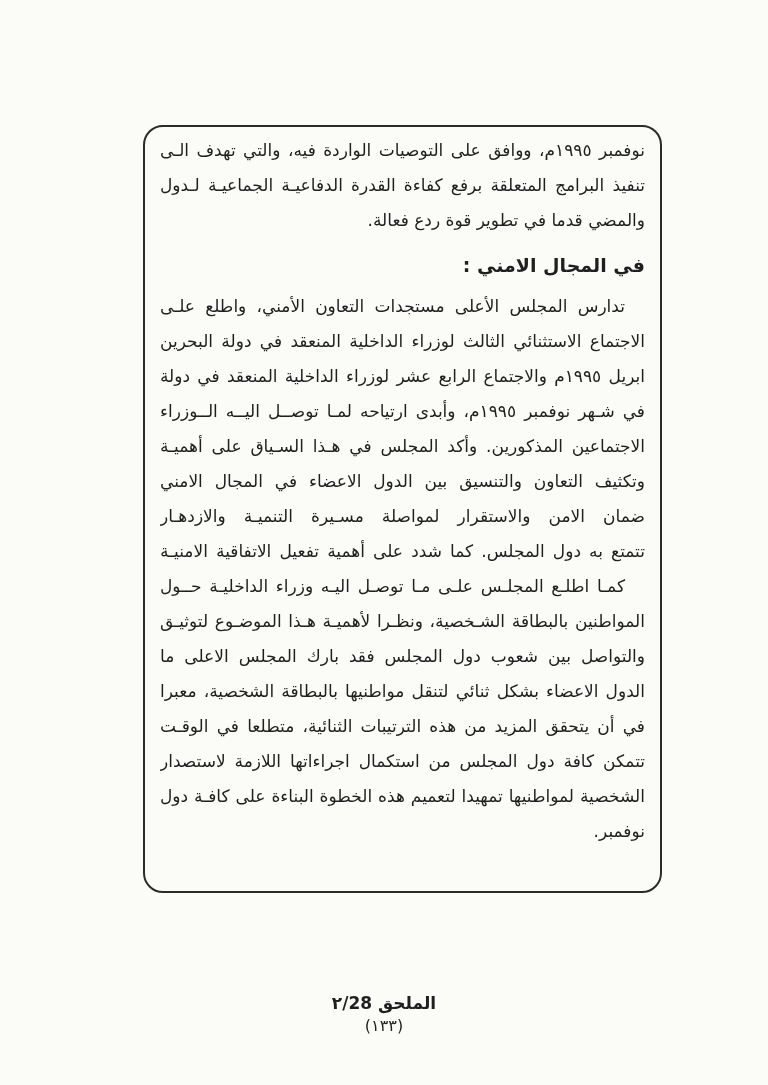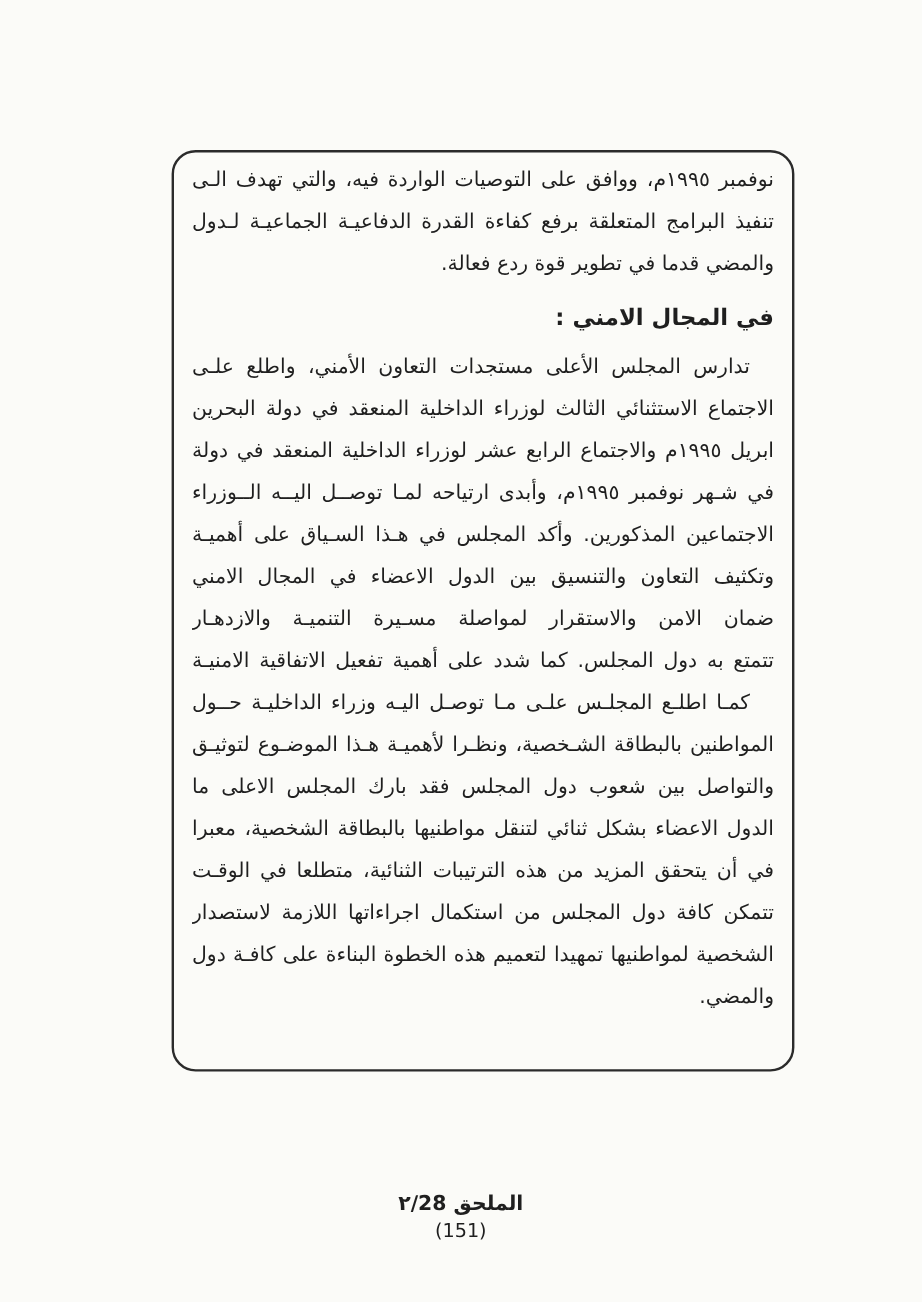--- a/index.html
+++ b/index.html
@@ -104,22 +104,22 @@
         <div class="line">تتمتع به دول المجلس. كما شدد على أهمية تفعيل الاتفاقية الامنيـة بيـن دول</div>
       </div>
       <div class="para indented">
         <div class="line">كمـا اطلـع المجلـس علـى مـا توصـل اليـه وزراء الداخليـة حــول تنقـل</div>
         <div class="line">المواطنين بالبطاقة الشـخصية، ونظـرا لأهميـة هـذا الموضـوع لتوثيـق الترابط</div>
         <div class="line">والتواصل بين شعوب دول المجلس فقد بارك المجلس الاعلى ما توصلت اليـه</div>
         <div class="line">الدول الاعضاء بشكل ثنائي لتنقل مواطنيها بالبطاقة الشخصية، معبرا عن الامل</div>
         <div class="line">في أن يتحقق المزيد من هذه الترتيبات الثنائية، متطلعا في الوقـت ذاتـه الـى ان</div>
         <div class="line">تتمكن كافة دول المجلس من استكمال اجراءاتها اللازمة لاستصدار البطاقـات</div>
         <div class="line">الشخصية لمواطنيها تمهيدا لتعميم هذه الخطوة البناءة على كافـة دول مجلـس</div>
-        <div class="line last">والمضي.</div>
+        <div class="line last">نوفمبر.</div>
       </div>
     </div>
 
   <div class="footer">
     <div class="appendix">الملحق ٢/28</div>
-    <div class="pagenum">(151)</div>
+    <div class="pagenum">(١٣٣)</div>
   </div>
 
 </div>
 
 </body></html>

